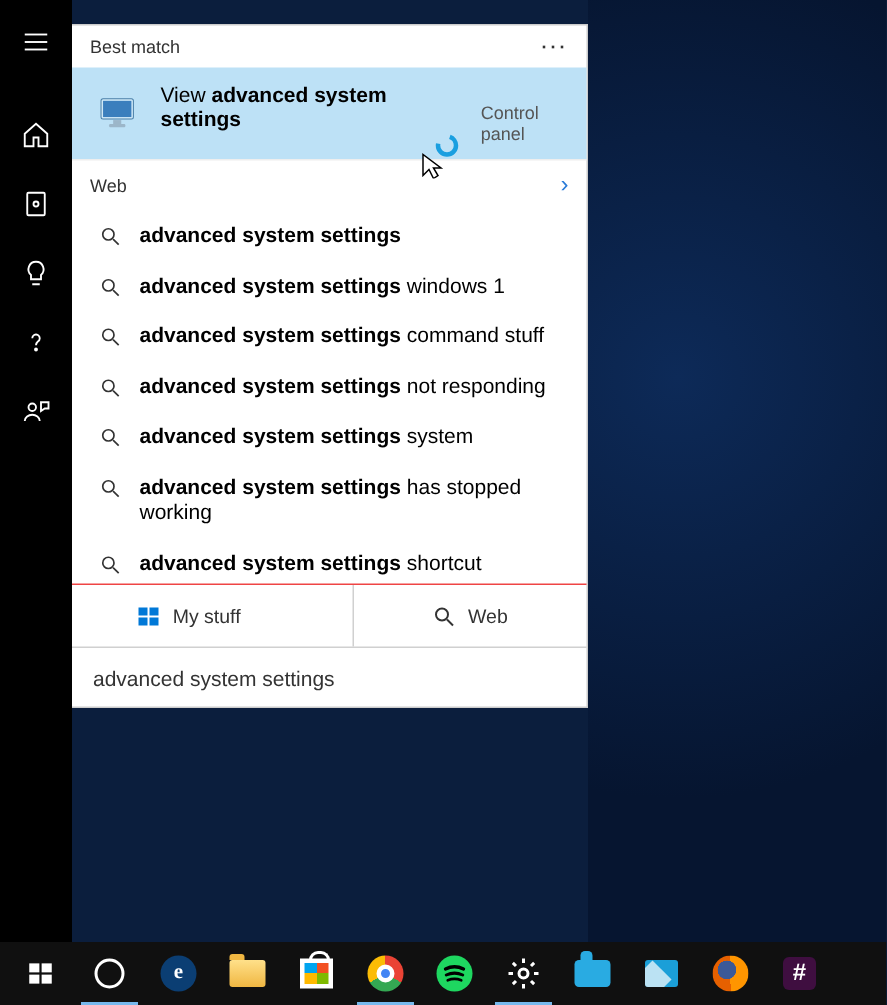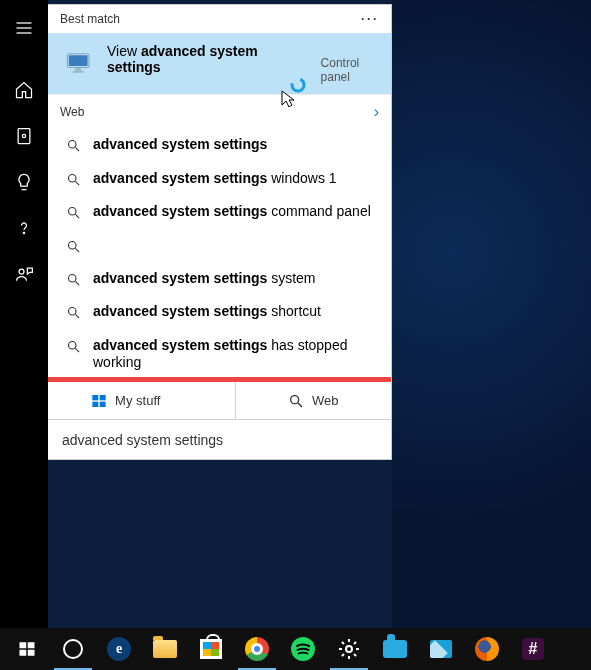--- a/index.html
+++ b/index.html
@@ -4,21 +4,21 @@
   <style>
     * { margin: 0; padding: 0; box-sizing: border-box; font-family: "Segoe UI", Arial, sans-serif; }
     body { width: 591px; height: 670px; background: #0b1e3d; overflow: hidden; position: relative; }
 
     
     .sidebar { position: absolute; left: 0; top: 0; width: 48px; height: 628px; background: #000; display: flex; flex-direction: column; align-items: center; padding-top: 8px; gap: 6px; z-index: 5; }
     .side-btn { width: 48px; height: 40px; display: flex; align-items: center; justify-content: center; color: #fff; cursor: pointer; }
     .side-btn svg { width: 20px; height: 20px; stroke: #fff; fill: none; stroke-width: 1.5; }
 
     
-    .panel { position: absolute; left: 48px; top: 4px; width: 344px; height: 456px; background: #fff; display: flex; flex-direction: column; z-index: 4; border: 1px solid #ccc; border-left: none; }
+    .panel { position: absolute; left: 48px; top: 16px; width: 344px; height: 456px; background: #fff; display: flex; flex-direction: column; z-index: 4; border: 1px solid #ccc; border-left: none; }
 
     .section-header { height: 28px; display: flex; align-items: center; justify-content: space-between; padding: 0 12px; font-size: 12px; color: #333; }
     .ellipsis { letter-spacing: 2px; font-weight: bold; cursor: pointer; }
 
     .best-match { background: #bde1f6; padding: 10px 12px 10px 18px; display: flex; align-items: center; gap: 14px; cursor: pointer; position: relative; }
     .monitor-icon { width: 32px; height: 28px; }
     .bm-text { display: flex; flex-direction: row; gap: 43px; }
     .bm-title { font-size: 14px; color: #000; }
     .bm-title b { font-weight: 600; }
     .bm-sub { font-size: 12px; color: #555; margin-top: 13px; }
@@ -26,21 +26,21 @@
 
     .web-header { height: 34px; border-top: 1px solid #eee; display: flex; align-items: center; justify-content: space-between; padding: 0 12px; font-size: 12px; color: #333; cursor: pointer; }
     .chev-right { color: #2a7bd8; font-size: 16px; }
 
     .results { flex: 1; overflow: hidden; }
     .result-row { display: flex; align-items: flex-start; gap: 12px; padding: 8px 14px 8px 18px; cursor: pointer; font-size: 14px; color: #000; }
     .mag { flex-shrink: 0; margin-top: 2px; }
     .result-text b { font-weight: 600; }
     .result-text { line-height: 1.25; }
 
-    .scope-bar { display: flex; border-top: 5px solid #ef4444; height: 42px; gap: 31px; }
+    .scope-bar { display: flex; border-top: 1px solid #ef4444; height: 42px; gap: 31px; }
     .scope-btn { flex: 1; display: flex; align-items: center; justify-content: center; gap: 8px; font-size: 13px; color: #333; cursor: pointer; }
     .scope-btn + .scope-btn { border-left: 1px solid #d0d0d0; }
     .win-logo { width: 16px; height: 16px; }
 
     .search-box { height: 40px; border-top: 1px solid #d0d0d0; display: flex; align-items: center; padding: 0 14px; font-size: 14px; color: #333; }
 
     
     .desktop { position: absolute; left: 392px; top: 0; right: 0; bottom: 42px; background: radial-gradient(circle at 30% 40%, #0d2a58 0%, #061530 70%); }
 
     
@@ -215,48 +215,49 @@
           <circle cx="10" cy="10" r="6" fill="none" stroke="#333" stroke-width="1.8"></circle>
           <line x1="15" y1="15" x2="21" y2="21" stroke="#333" stroke-width="1.8"></line>
         </svg>
         <span class="result-text"><b>advanced system settings</b><span> windows 1</span></span>
       </div>
       <div class="result-row">
         <svg class="mag" width="15" height="15" viewBox="0 0 24 24">
           <circle cx="10" cy="10" r="6" fill="none" stroke="#333" stroke-width="1.8"></circle>
           <line x1="15" y1="15" x2="21" y2="21" stroke="#333" stroke-width="1.8"></line>
         </svg>
-        <span class="result-text"><b>advanced system settings</b><span> command panel</span></span>
-      </div>
-      <div class="result-row">
-        <svg class="mag" width="15" height="15" viewBox="0 0 24 24">
-          <circle cx="10" cy="10" r="6" fill="none" stroke="#333" stroke-width="1.8"></circle>
-          <line x1="15" y1="15" x2="21" y2="21" stroke="#333" stroke-width="1.8"></line>
-        </svg>
+        <span class="result-text"><b>advanced system settings</b><span> command stuff</span></span>
+      </div>
+      <div class="result-row">
+        <svg class="mag" width="15" height="15" viewBox="0 0 24 24">
+          <circle cx="10" cy="10" r="6" fill="none" stroke="#333" stroke-width="1.8"></circle>
+          <line x1="15" y1="15" x2="21" y2="21" stroke="#333" stroke-width="1.8"></line>
+        </svg>
+        <span class="result-text"><b>advanced system settings</b><span> not responding</span></span>
       </div>
       <div class="result-row">
         <svg class="mag" width="15" height="15" viewBox="0 0 24 24">
           <circle cx="10" cy="10" r="6" fill="none" stroke="#333" stroke-width="1.8"></circle>
           <line x1="15" y1="15" x2="21" y2="21" stroke="#333" stroke-width="1.8"></line>
         </svg>
         <span class="result-text"><b>advanced system settings</b><span> system</span></span>
       </div>
       <div class="result-row">
         <svg class="mag" width="15" height="15" viewBox="0 0 24 24">
           <circle cx="10" cy="10" r="6" fill="none" stroke="#333" stroke-width="1.8"></circle>
           <line x1="15" y1="15" x2="21" y2="21" stroke="#333" stroke-width="1.8"></line>
         </svg>
+        <span class="result-text"><b>advanced system settings</b><span> has stopped working</span></span>
+      </div>
+      <div class="result-row">
+        <svg class="mag" width="15" height="15" viewBox="0 0 24 24">
+          <circle cx="10" cy="10" r="6" fill="none" stroke="#333" stroke-width="1.8"></circle>
+          <line x1="15" y1="15" x2="21" y2="21" stroke="#333" stroke-width="1.8"></line>
+        </svg>
         <span class="result-text"><b>advanced system settings</b><span> shortcut</span></span>
-      </div>
-      <div class="result-row">
-        <svg class="mag" width="15" height="15" viewBox="0 0 24 24">
-          <circle cx="10" cy="10" r="6" fill="none" stroke="#333" stroke-width="1.8"></circle>
-          <line x1="15" y1="15" x2="21" y2="21" stroke="#333" stroke-width="1.8"></line>
-        </svg>
-        <span class="result-text"><b>advanced system settings</b><span> has stopped working</span></span>
       </div>
       <div class="result-row">
         <svg class="mag" width="15" height="15" viewBox="0 0 24 24">
           <circle cx="10" cy="10" r="6" fill="none" stroke="#333" stroke-width="1.8"></circle>
           <line x1="15" y1="15" x2="21" y2="21" stroke="#333" stroke-width="1.8"></line>
         </svg>
       </div>
     </div>
 
   <div class="scope-bar">

